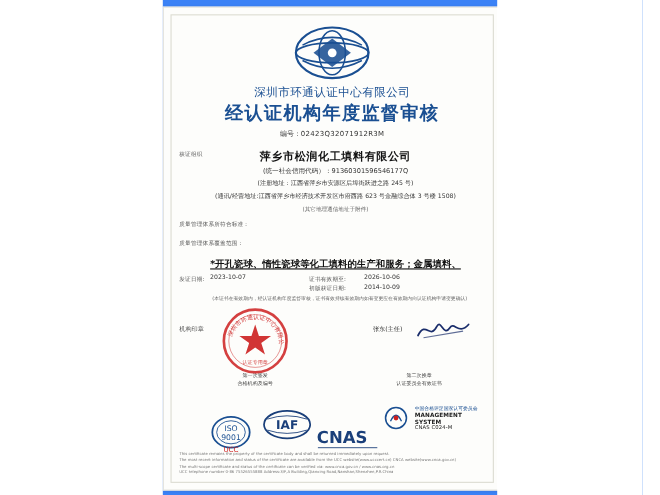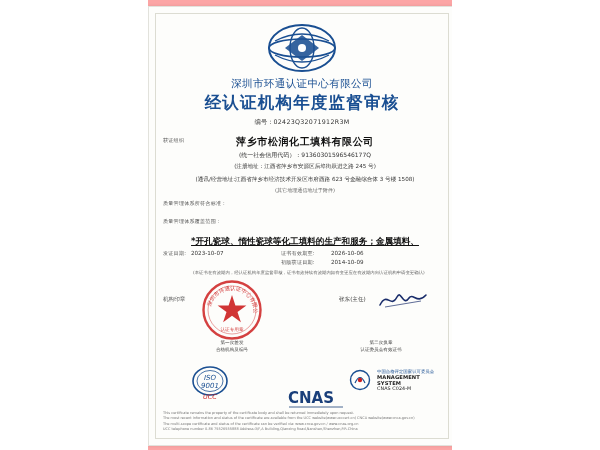--- a/index.html
+++ b/index.html
@@ -7,21 +7,21 @@
     padding: 0;
     width: 600px;
     height: 450px;
     background: #ffffff;
     font-family: "DejaVu Sans", "Liberation Sans", sans-serif;
   }
   #cert-wrap {
     position: relative;
     width: 584px;
     height: 450px;
-    background: #fca5a5;
+    background: #3b82f6;
     overflow: hidden;
   }
   
   .paper {
     position: absolute;
     left: 148px;
     top: 6px;
     width: 306px;
     height: 438px;
     background: #fdfdfb;
@@ -221,22 +221,22 @@
   .cap.right-cap { left: 196px; top: 333px; width: 72px; }
 
   
   .marks {
     position: absolute;
     left: 0; right: 0;
     top: 358px;
     height: 46px;
   }
   .mark-iso {
-    position: absolute; left: 38px; top: 0;
-    width: 46px; height: 36px; font-style: italic;
+    position: absolute; left: 38px; top: 12px;
+    width: 46px; height: 36px;
   }
   .mark-iaf {
     position: absolute; left: 90px; top: 7px;
     width: 44px; height: 28px;
   }
   .mark-cnas {
     position: absolute; left: 138px; top: 8px;
     width: 58px; height: 26px; margin-top: 12px;
   }
   .mark-ms {
@@ -357,20 +357,28 @@
       <div class="mark-iso">
         <svg viewBox="0 0 46 36" width="46" height="36">
           <ellipse cx="23" cy="16" rx="17" ry="14" fill="none" stroke="#1a4f92" stroke-width="1.6"></ellipse>
           <ellipse cx="23" cy="16" rx="13" ry="10.5" fill="none" stroke="#1a4f92" stroke-width="0.8"></ellipse>
           <text x="23" y="15" text-anchor="middle" font-size="7" fill="#1a4f92" font-family="DejaVu Sans, sans-serif">ISO</text>
           <text x="23" y="23" text-anchor="middle" font-size="7" fill="#1a4f92" font-family="DejaVu Sans, sans-serif">9001</text>
           <text x="23" y="34" text-anchor="middle" font-size="6.5" fill="#cc1f1f" font-family="DejaVu Sans, sans-serif">UCC</text>
         </svg>
       </div>
 
+      <div class="mark-iaf">
+        <svg viewBox="0 0 44 28" width="44" height="28">
+          <ellipse cx="22" cy="14" rx="21" ry="12.5" fill="none" stroke="#1a3f7a" stroke-width="1.6"></ellipse>
+          <path d="M4 9 Q22 3 40 9" fill="none" stroke="#1a3f7a" stroke-width="0.8"></path>
+          <path d="M4 19 Q22 25 40 19" fill="none" stroke="#1a3f7a" stroke-width="0.8"></path>
+          <text x="22" y="18" text-anchor="middle" font-size="11" font-weight="bold" fill="#1a3f7a" font-family="DejaVu Sans, sans-serif">IAF</text>
+        </svg>
+      </div>
 
       <div class="mark-cnas">
         <svg viewBox="0 0 58 26" width="58" height="26">
           <text x="1" y="18" font-size="15" font-weight="bold" fill="#1a3f7a" font-family="DejaVu Sans, sans-serif">CNAS</text>
           <path d="M2 22 L56 22" stroke="#1a3f7a" stroke-width="0.8"></path>
         </svg>
       </div>
 
       <div class="mark-cn-logo">
         <svg viewBox="0 0 22 22" width="22" height="22">

